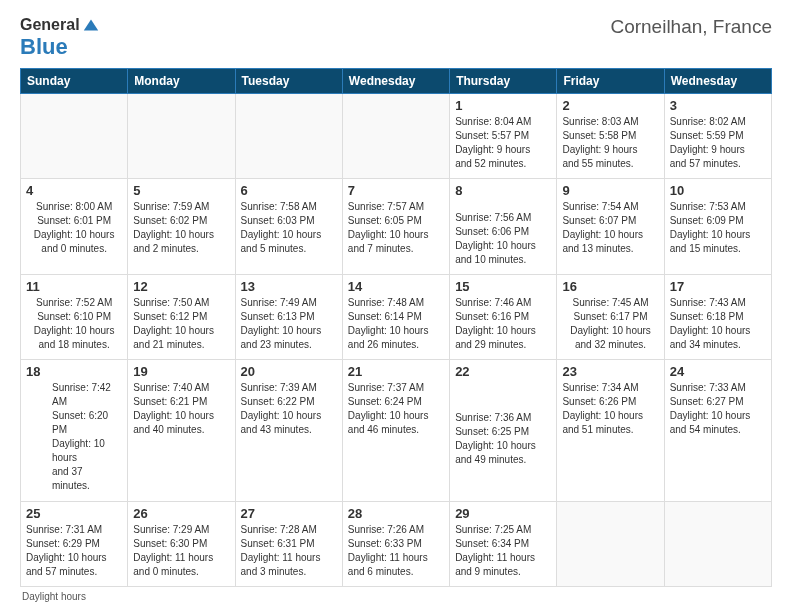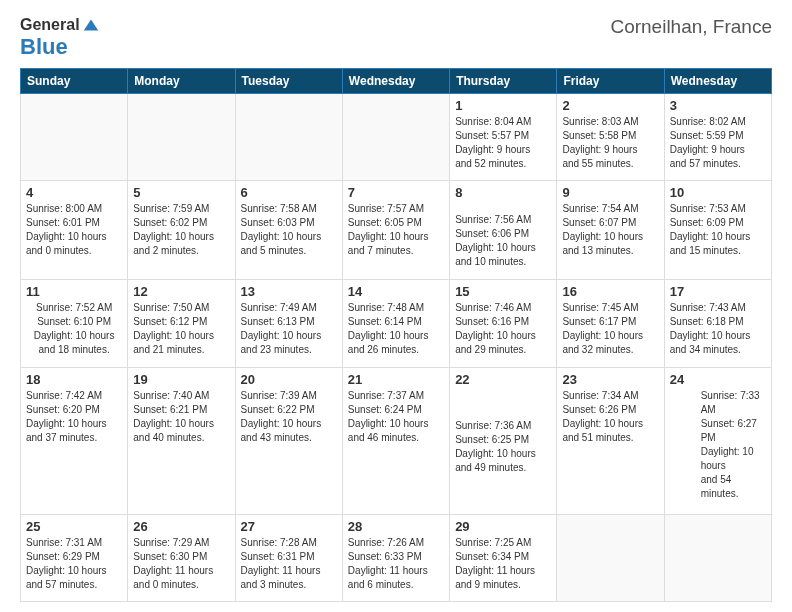--- a/index.html
+++ b/index.html
@@ -161,21 +161,21 @@
             <span class="day-num">3</span>
             <div class="day-info" style="white-space: pre-line;">Sunrise: 8:02 AM
 Sunset: 5:59 PM
 Daylight: 9 hours
 and 57 minutes.</div>
           </td>
         </tr>
         <tr>
           <td>
             <span class="day-num">4</span>
-            <div class="day-info" style="white-space: pre-line;">Sunrise: 8:00 AM
+            <div class="day-info" style="white-space: pre-line; text-align: center;">Sunrise: 8:00 AM
 Sunset: 6:01 PM
 Daylight: 10 hours
 and 0 minutes.</div>
           </td>
           <td>
             <span class="day-num">5</span>
             <div class="day-info" style="white-space: pre-line;">Sunrise: 7:59 AM
 Sunset: 6:02 PM
 Daylight: 10 hours
 and 2 minutes.</div>
@@ -247,37 +247,37 @@
           </td>
           <td>
             <span class="day-num">15</span>
             <div class="day-info" style="white-space: pre-line;">Sunrise: 7:46 AM
 Sunset: 6:16 PM
 Daylight: 10 hours
 and 29 minutes.</div>
           </td>
           <td>
             <span class="day-num">16</span>
-            <div class="day-info" style="white-space: pre-line;">Sunrise: 7:45 AM
+            <div class="day-info" style="white-space: pre-line; text-align: center;">Sunrise: 7:45 AM
 Sunset: 6:17 PM
 Daylight: 10 hours
 and 32 minutes.</div>
           </td>
           <td>
             <span class="day-num">17</span>
             <div class="day-info" style="white-space: pre-line;">Sunrise: 7:43 AM
 Sunset: 6:18 PM
 Daylight: 10 hours
 and 34 minutes.</div>
           </td>
         </tr>
         <tr>
           <td>
             <span class="day-num">18</span>
-            <div class="day-info" style="white-space: pre-line;">Sunrise: 7:42 AM
+            <div class="day-info" style="white-space: pre-line; margin-left: 26px;">Sunrise: 7:42 AM
 Sunset: 6:20 PM
 Daylight: 10 hours
 and 37 minutes.</div>
           </td>
           <td>
             <span class="day-num">19</span>
             <div class="day-info" style="white-space: pre-line;">Sunrise: 7:40 AM
 Sunset: 6:21 PM
 Daylight: 10 hours
 and 40 minutes.</div>
@@ -305,21 +305,21 @@
           </td>
           <td>
             <span class="day-num">23</span>
             <div class="day-info" style="white-space: pre-line;">Sunrise: 7:34 AM
 Sunset: 6:26 PM
 Daylight: 10 hours
 and 51 minutes.</div>
           </td>
           <td>
             <span class="day-num">24</span>
-            <div class="day-info" style="white-space: pre-line; margin-left: 31px;">Sunrise: 7:33 AM
+            <div class="day-info" style="white-space: pre-line;">Sunrise: 7:33 AM
 Sunset: 6:27 PM
 Daylight: 10 hours
 and 54 minutes.</div>
           </td>
         </tr>
         <tr>
           <td>
             <span class="day-num">25</span>
             <div class="day-info" style="white-space: pre-line;">Sunrise: 7:31 AM
 Sunset: 6:29 PM
@@ -353,13 +353,16 @@
 Sunset: 6:34 PM
 Daylight: 11 hours
 and 9 minutes.</div>
           </td>
           <td class="empty"></td>
           <td class="empty"></td>
         </tr>
       </tbody>
   </table>
 
+  <div class="footer">
+    <span>Daylight hours</span>
+  </div>
 </div>
 
 </body></html>

